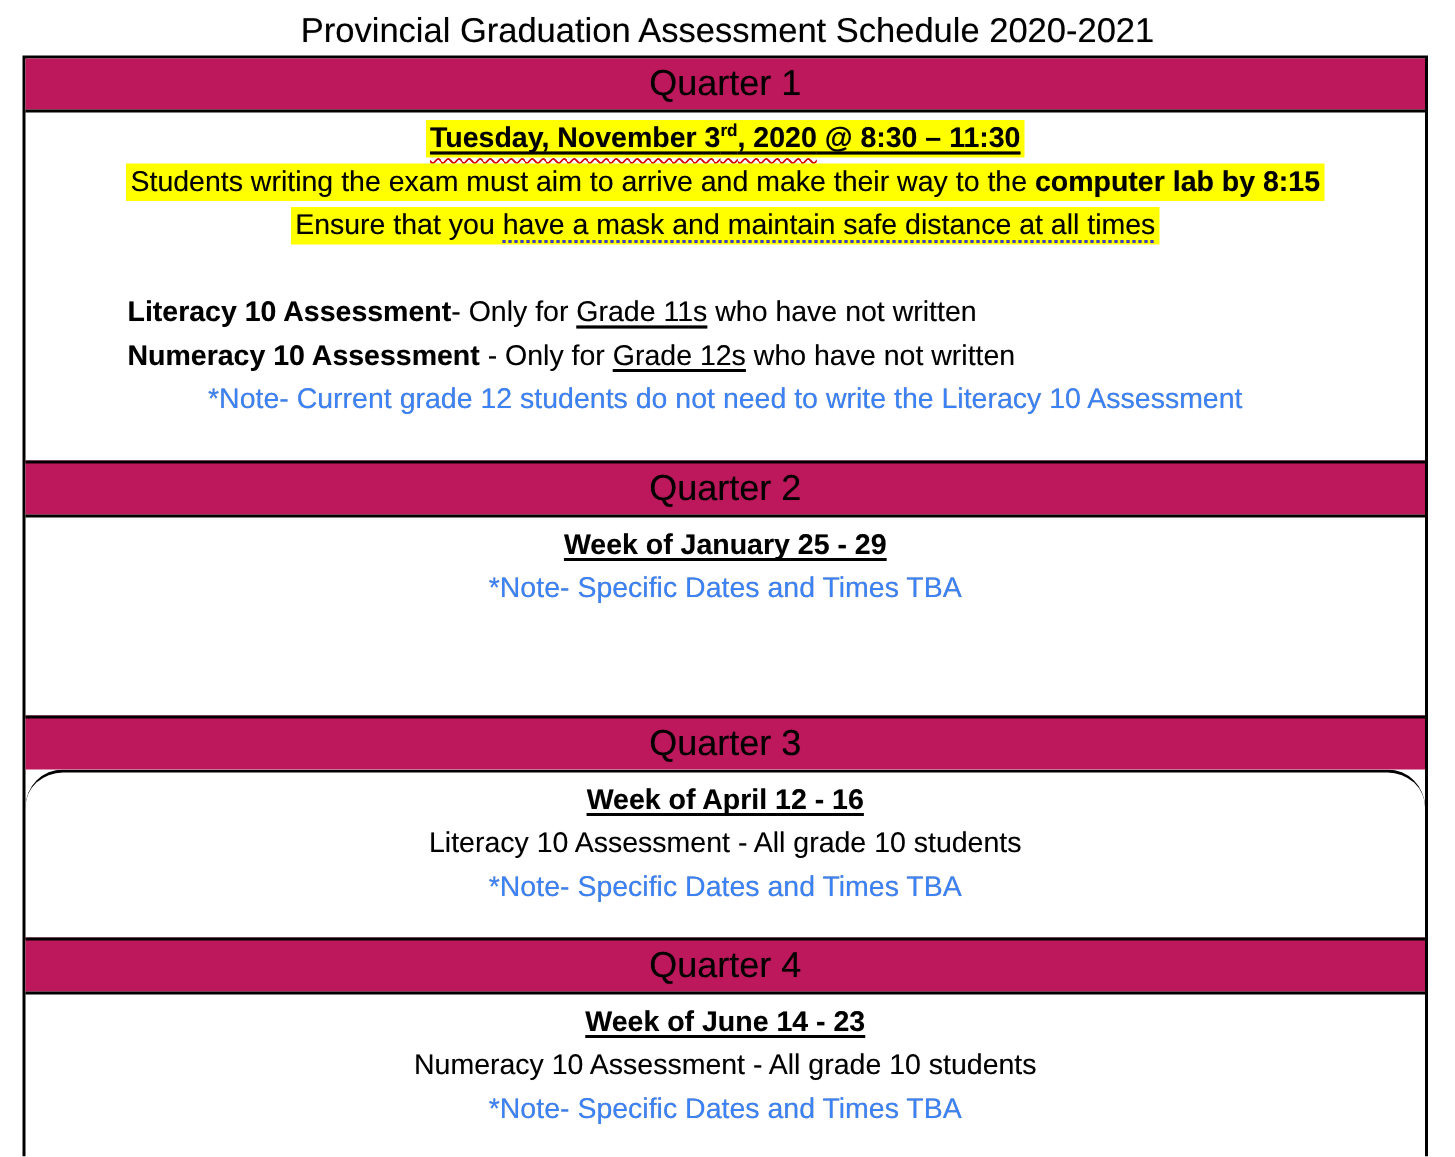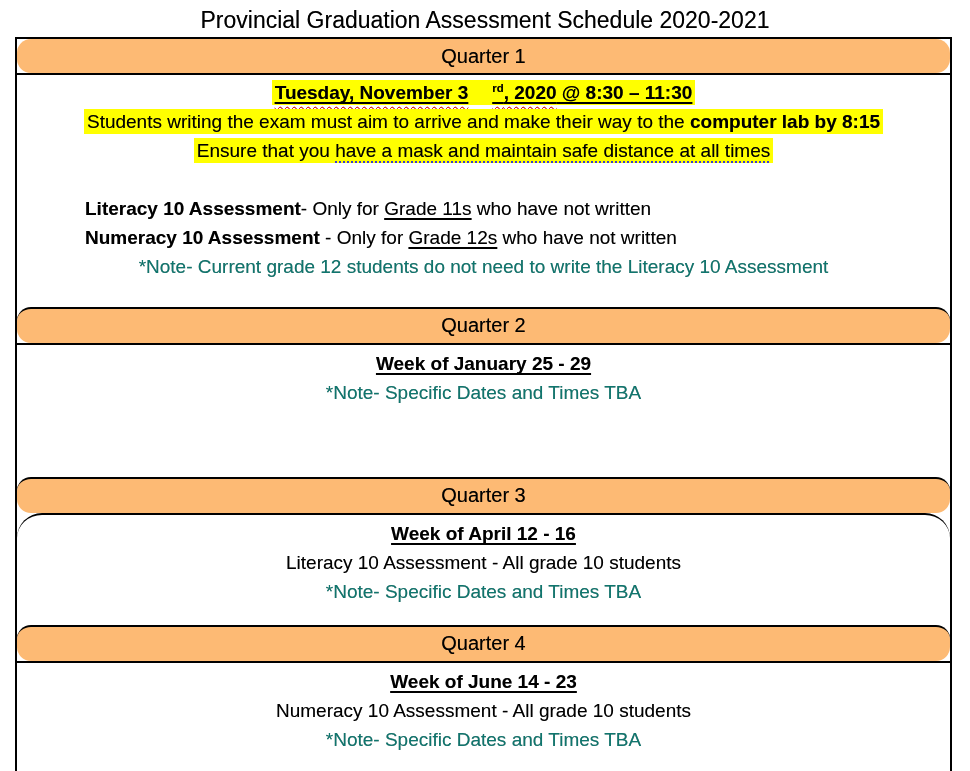--- a/index.html
+++ b/index.html
@@ -20,28 +20,27 @@
     font-size: 23px;
     font-weight: normal;
     text-shadow: 0 0 0.6px rgba(0,0,0,0.45);
   }
   .schedule-table {
     margin-left: 15px;
     width: 937px;
     border: 2px solid #000000;
   }
   .qheader {
-    background: #fdba74;
+    background: #be185d;
     height: 36px;
     line-height: 33px;
     border-top: 2px solid #000000;
     text-align: center;
-    font-size: 20px;
+    font-size: 24px;
     text-shadow: 0 0 0.6px rgba(0,0,0,0.5);
-    border-radius: 14px;
   }
   .qheader:first-child { border-top: none; height: 34px; line-height: 34px; }
   .qbody {
     border-top: 2px solid #000000;
     text-align: center;
     font-size: 19px;
     text-shadow: 0 0 0.5px rgba(0,0,0,0.40);
   }
   .qbody .line { line-height: 29px; }
   .q1-body { height: 234px; padding-top: 3px; }
@@ -62,23 +61,23 @@
     text-decoration-thickness: 2px;
     text-underline-offset: 3.5px;
     text-decoration-skip-ink: none;
   }
   .squiggle {
     text-decoration: underline wavy #e00000;
     text-decoration-thickness: 1px;
     text-underline-offset: 7px;
     text-decoration-skip-ink: none;
   }
-  .note { color: #0f766e; }
+  .note { color: #3b82f6; }
   .left-block { text-align: left; padding-left: 68px; }
-  sup { font-size: 0.6em; vertical-align: super; line-height: 0; padding-left: 24px; }
+  sup { font-size: 0.6em; vertical-align: super; line-height: 0; }
 </style>
 </head>
 <body>
 
 <div class="page">
 
   <div class="title">Provincial Graduation Assessment Schedule 2020-2021</div>
 
   <div class="schedule-table">
 

